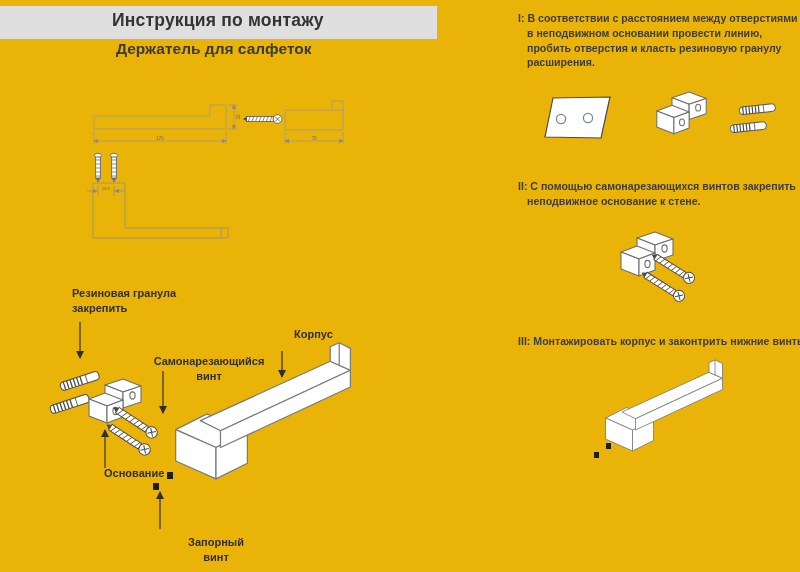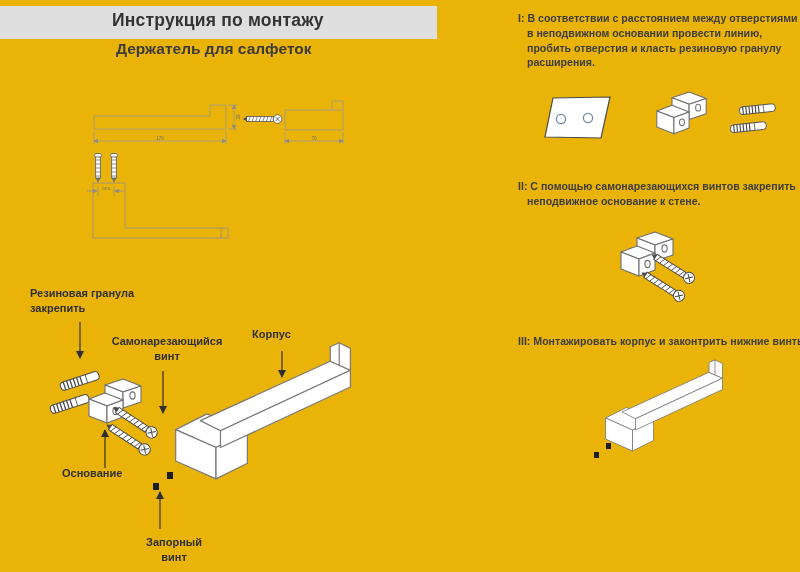--- a/index.html
+++ b/index.html
@@ -4,21 +4,21 @@
 <style>
   html,body{margin:0;padding:0;background:#fff;}
   .page{position:relative;width:800px;height:572px;background:#eab308;overflow:hidden;
         font-family:"Liberation Sans","DejaVu Sans",sans-serif;color:#3b3b3b;}
   .abs{position:absolute;}
   .title-band{position:absolute;left:0;top:6px;width:437px;height:33px;background:#dfdfdf;}
   .title{position:absolute;left:112px;top:10px;margin:0;font-size:17.5px;font-weight:700;color:#333;letter-spacing:.2px;}
   .subtitle{position:absolute;left:112px;top:36px;margin:4px;font-size:15.5px;font-weight:700;color:#3b3b3b;}
   .step-text{position:absolute;font-size:10.6px;line-height:1.4;color:#3d3d3d;font-weight:600;
              text-indent:-9px;padding-left:9px;}
-  .lbl{position:absolute;font-size:11px;line-height:1.35;color:#2f2f2f;font-weight:600;}
+  .lbl{position:absolute;font-size:11px;line-height:1.35;color:#2f2f2f;font-weight:600;margin-left:42px;}
   .lbl.center{text-align:center;}
   svg{overflow:visible;}
   svg text{font-family:"Liberation Sans","DejaVu Sans",sans-serif;fill:#6b6b6b;}
 </style>
 </head>
 <body>
 
 <div class="page">
 
   <svg width="0" height="0" class="abs" style="left:0;top:0" aria-hidden="true">
@@ -144,21 +144,21 @@
       <line x1="257" y1="73" x2="257" y2="99" marker-end="url(#arrL)"></line>
       <line x1="80" y1="190" x2="80" y2="152" marker-end="url(#arrL)"></line>
       <line x1="135" y1="251" x2="135" y2="214" marker-end="url(#arrL)"></line>
     </g>
   </svg>
 
   <div class="lbl" style="left:30px;top:286px">
     <div>Резиновая гранула</div>
     <div>закрепить</div>
   </div>
-  <div class="lbl center" style="left:108px;top:334px;width:118px">
+  <div class="lbl center" style="left:108px;top:354px;width:118px">
     <div>Самонарезающийся</div>
     <div>винт</div>
   </div>
   <div class="lbl" style="left:252px;top:327px">Корпус</div>
   <div class="lbl" style="left:62px;top:466px">Основание</div>
   <div class="lbl center" style="left:134px;top:535px;width:80px">
     <div>Запорный</div>
     <div>винт</div>
   </div>
 

